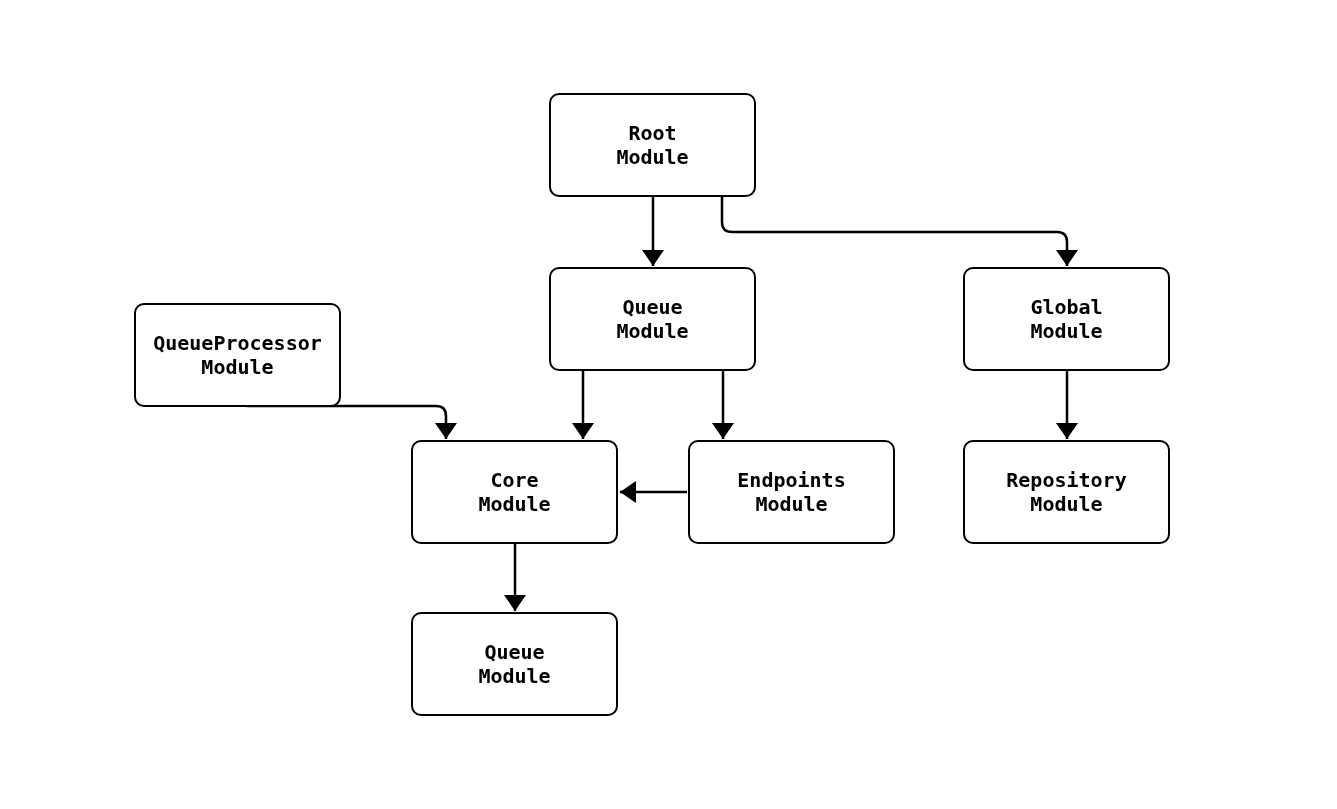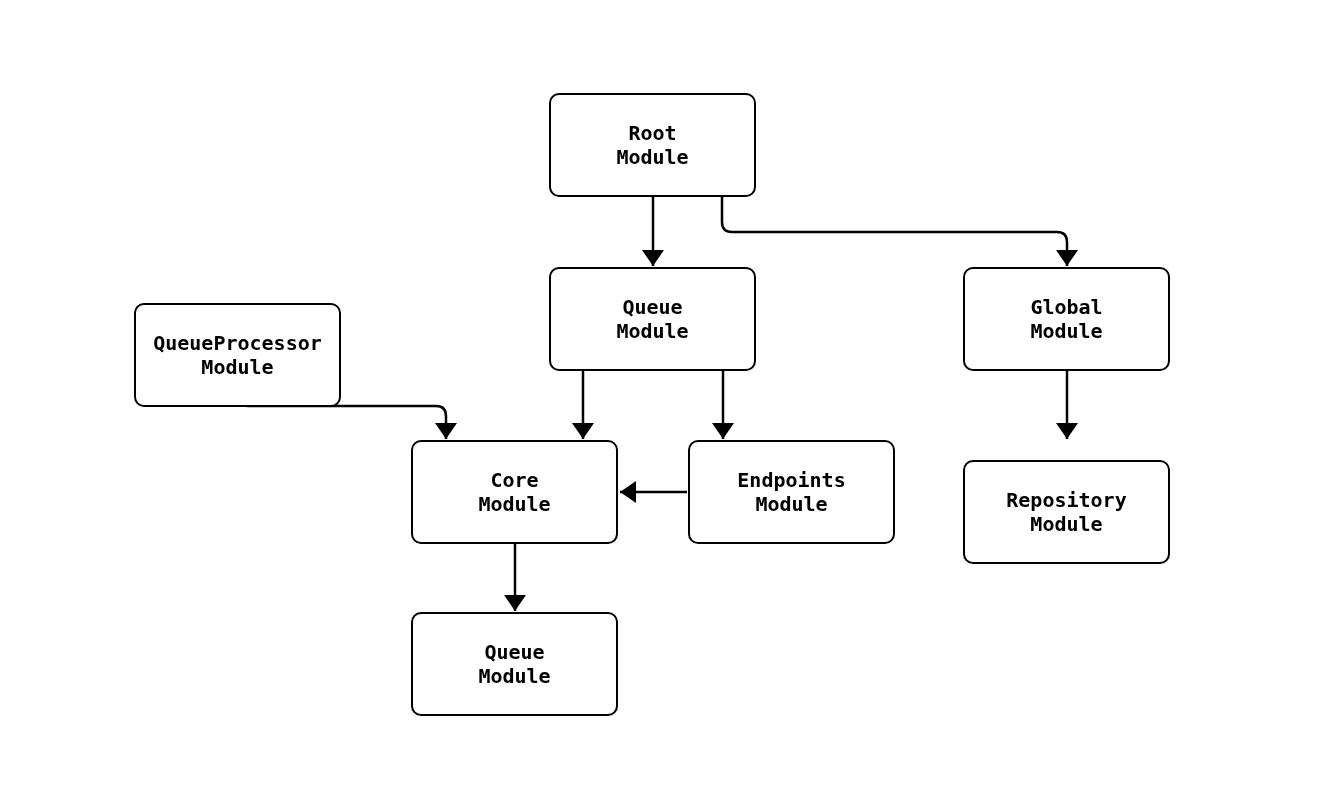--- a/index.html
+++ b/index.html
@@ -98,21 +98,21 @@
   <div class="node" style="left:411px; top:440px;">
     <span class="node-label">Core
 Module</span>
   </div>
 
   <div class="node" style="left:688px; top:440px;">
     <span class="node-label">Endpoints
 Module</span>
   </div>
 
-  <div class="node" style="left:963px; top:460px;">
+  <div class="node" style="left:963px; top:440px;">
     <span class="node-label">Repository
 Module</span>
   </div>
 
   <div class="node" style="left:411px; top:612px;border-radius:10px;">
     <span class="node-label">Queue
 Module</span>
   </div>
 
 </div>

